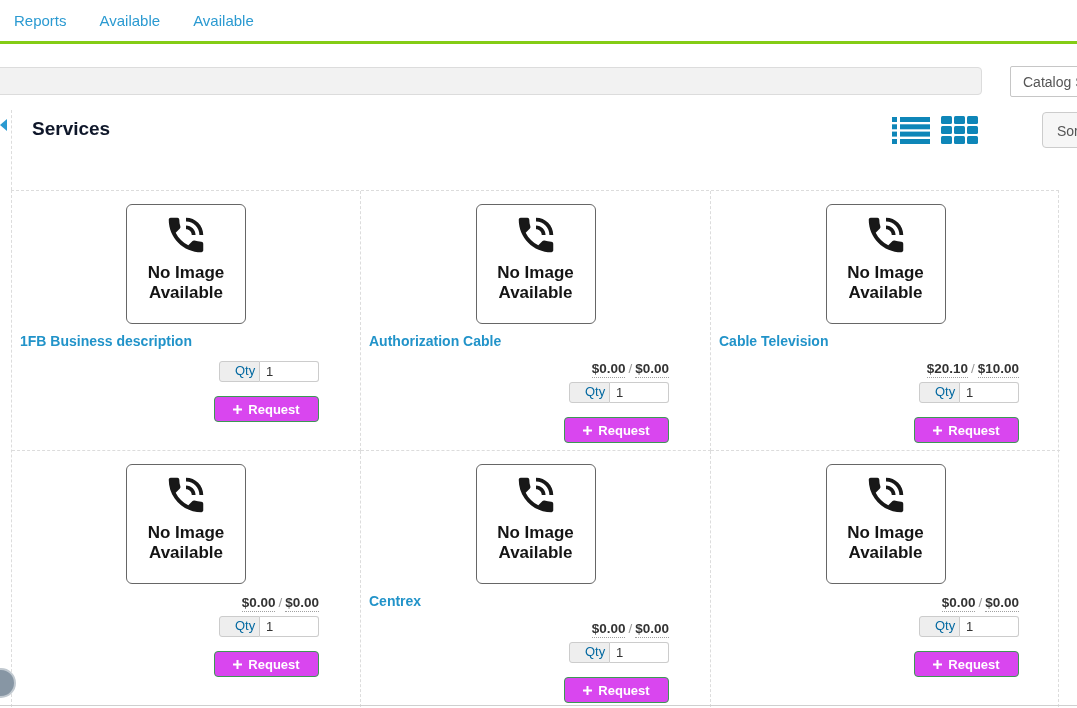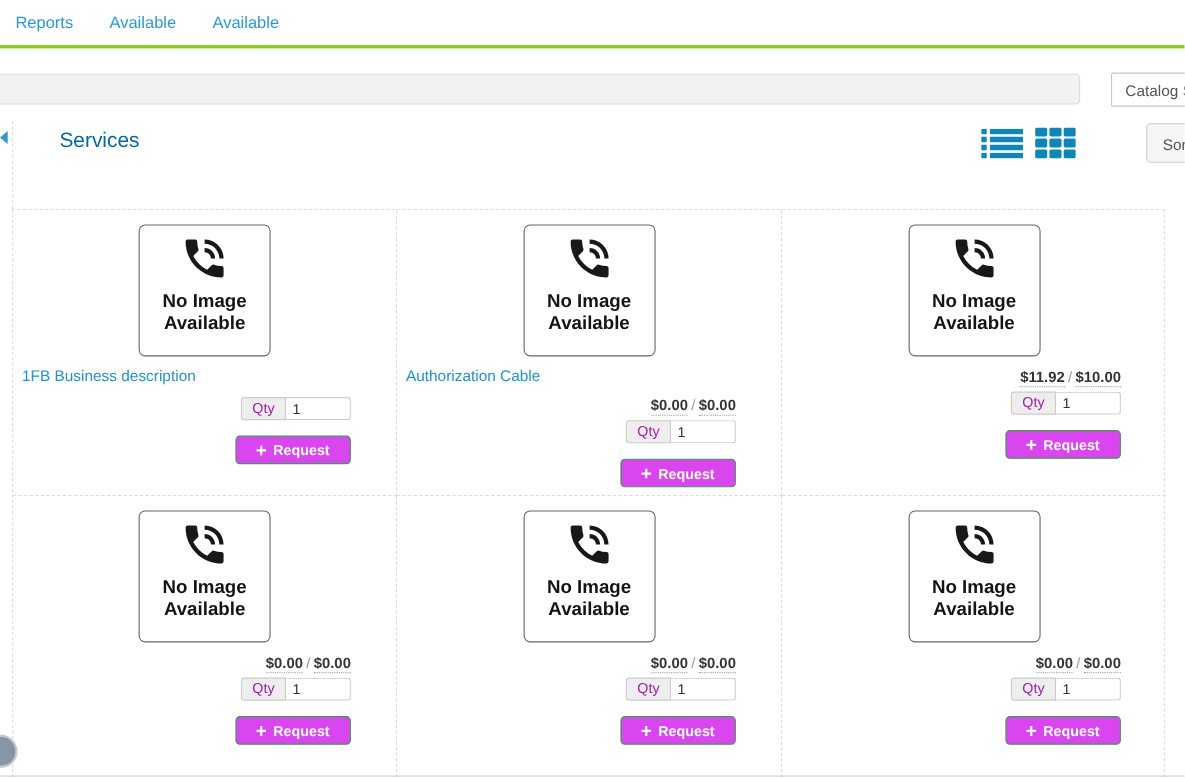--- a/index.html
+++ b/index.html
@@ -27,22 +27,22 @@
     color:#555;font-size:14px;line-height:31px;padding-left:12px;
     box-sizing:border-box;cursor:pointer;white-space:nowrap;overflow:hidden;
   }
   
   .collapse-arrow{
     position:absolute;left:0;top:119px;width:0;height:0;cursor:pointer;
     border-top:6px solid transparent;border-bottom:6px solid transparent;
     border-right:7px solid #2b9ad1;
   }
   .services-title{
-    position:absolute;left:54px;top:118px;
-    font-size:19px;color:#0369a1;
+    position:absolute;left:32px;top:118px;
+    font-size:19px;color:#0f172a;font-weight:bold;
   }
   .view-icon{position:absolute;cursor:pointer;}
   .view-icon.list{left:892px;top:117px;}
   .view-icon.grid{left:941px;top:116px;}
   .sort-button{
     position:absolute;left:1042px;top:112px;width:74px;height:36px;
     background:#f6f6f6;border:1px solid #cccccc;border-radius:4px;
     color:#555;font-size:14px;text-align:left;padding-left:14px;
     box-sizing:border-box;cursor:pointer;line-height:34px;
     white-space:nowrap;overflow:hidden;
@@ -65,31 +65,31 @@
   .imgbox{
     width:120px;height:120px;margin:13px auto 0;
     border:1px solid #666;border-radius:6px;text-align:center;
     box-sizing:border-box;background:#fff;
   }
   .imgbox svg{margin-top:7px;}
   .noimg-text{
     font-weight:bold;font-size:17px;color:#141414;line-height:1.16;margin-top:1px;
   }
   .card-name{
-    margin:9px 0 0 8px;color:#2193c9;font-weight:normal;font-size:14px;
+    margin:9px 0 0 8px;color:#2193c9;font-weight:bold;font-size:14px;
     cursor:pointer;line-height:17px;
   }
   .controls{margin:11px 41px 0 0;text-align:right;}
   .price-line{font-size:13.5px;font-weight:bold;color:#333;}
   .price-val{border-bottom:1px dotted #a0a0a0;padding-bottom:1px;}
   .price-sep{color:#999;font-weight:normal;padding:0 3px;}
   .qty-row{margin-top:6px;display:flex;justify-content:flex-end;}
   .qty-label{
-    border:1px solid #ccc;background:#eeeeee;color:#a21caf;font-size:13px;
-    width:41px;text-align:center;padding:2px 0;border-radius:3px 0 0 3px;
+    border:1px solid #ccc;background:#eeeeee;color:#0369a1;font-size:13px;
+    width:41px;text-align:left;padding:2px 15px;border-radius:3px 0 0 3px;
     box-sizing:border-box;line-height:14px;
   }
   .qty-input{
     width:59px;border:1px solid #ccc;border-left:0;font-size:13px;
     padding:2px 6px;border-radius:0 3px 3px 0;color:#333;box-sizing:border-box;
     font-family:"Liberation Sans",sans-serif;
   }
   .request-btn{
     margin-top:14px;background:#d946ef;border:1px solid #3d9854;color:#fff;
     font-weight:bold;font-size:13px;border-radius:4px;width:105px;height:26px;
@@ -206,23 +206,24 @@
   <div class="cell rowsep">
     <div class="imgbox">
       <svg width="46" height="46" viewBox="0 0 24 24" fill="#181818" xmlns="http://www.w3.org/2000/svg">
           <path d="M20 15.5c-1.25 0-2.45-.2-3.57-.57-.35-.11-.74-.03-1.02.24l-2.2 2.2c-2.83-1.44-5.15-3.75-6.59-6.59l2.2-2.21c.28-.26.36-.65.25-1C8.7 6.45 8.5 5.25 8.5 4c0-.55-.45-1-1-1H4c-.55 0-1 .45-1 1 0 9.39 7.61 17 17 17 .55 0 1-.45 1-1v-3.5c0-.55-.45-1-1-1zM19 12h2c0-4.97-4.03-9-9-9v2c3.87 0 7 3.13 7 7zm-4 0h2c0-2.76-2.24-5-5-5v2c1.66 0 3 1.34 3 3z"></path>
         </svg>
       <div class="noimg-text">
         <div>No Image</div>
         <div>Available</div>
       </div>
     </div>
-    <div class="controls">
-      <div class="price-line">
-        <span class="price-val">$11.92</span><span class="price-sep">/</span><span class="price-val">$10.00</span>
+    <div class="card-name">Cable Television</div>
+    <div class="controls">
+      <div class="price-line">
+        <span class="price-val">$20.10</span><span class="price-sep">/</span><span class="price-val">$10.00</span>
       </div>
       <div class="qty-row">
         <span class="qty-label">Qty</span>
           <input class="qty-input" type="text" value="1" style="">
       </div>
       <button class="request-btn">
         <svg width="9" height="9" viewBox="0 0 9 9" fill="#ffffff" xmlns="http://www.w3.org/2000/svg">
             <path d="M3.5 0h2v3.5H9v2H5.5V9h-2V5.5H0v-2h3.5z"></path>
           </svg>
         <span>Request</span>
@@ -260,20 +261,21 @@
   <div class="cell colsep">
     <div class="imgbox">
       <svg width="46" height="46" viewBox="0 0 24 24" fill="#181818" xmlns="http://www.w3.org/2000/svg">
           <path d="M20 15.5c-1.25 0-2.45-.2-3.57-.57-.35-.11-.74-.03-1.02.24l-2.2 2.2c-2.83-1.44-5.15-3.75-6.59-6.59l2.2-2.21c.28-.26.36-.65.25-1C8.7 6.45 8.5 5.25 8.5 4c0-.55-.45-1-1-1H4c-.55 0-1 .45-1 1 0 9.39 7.61 17 17 17 .55 0 1-.45 1-1v-3.5c0-.55-.45-1-1-1zM19 12h2c0-4.97-4.03-9-9-9v2c3.87 0 7 3.13 7 7zm-4 0h2c0-2.76-2.24-5-5-5v2c1.66 0 3 1.34 3 3z"></path>
         </svg>
       <div class="noimg-text">
         <div>No Image</div>
         <div>Available</div>
       </div>
     </div>
+    <div class="card-name">Centrex</div>
     <div class="controls">
       <div class="price-line">
         <span class="price-val">$0.00</span><span class="price-sep">/</span><span class="price-val">$0.00</span>
       </div>
       <div class="qty-row">
         <span class="qty-label">Qty</span>
           <input class="qty-input" type="text" value="1" style="">
       </div>
       <button class="request-btn">
         <svg width="9" height="9" viewBox="0 0 9 9" fill="#ffffff" xmlns="http://www.w3.org/2000/svg">

